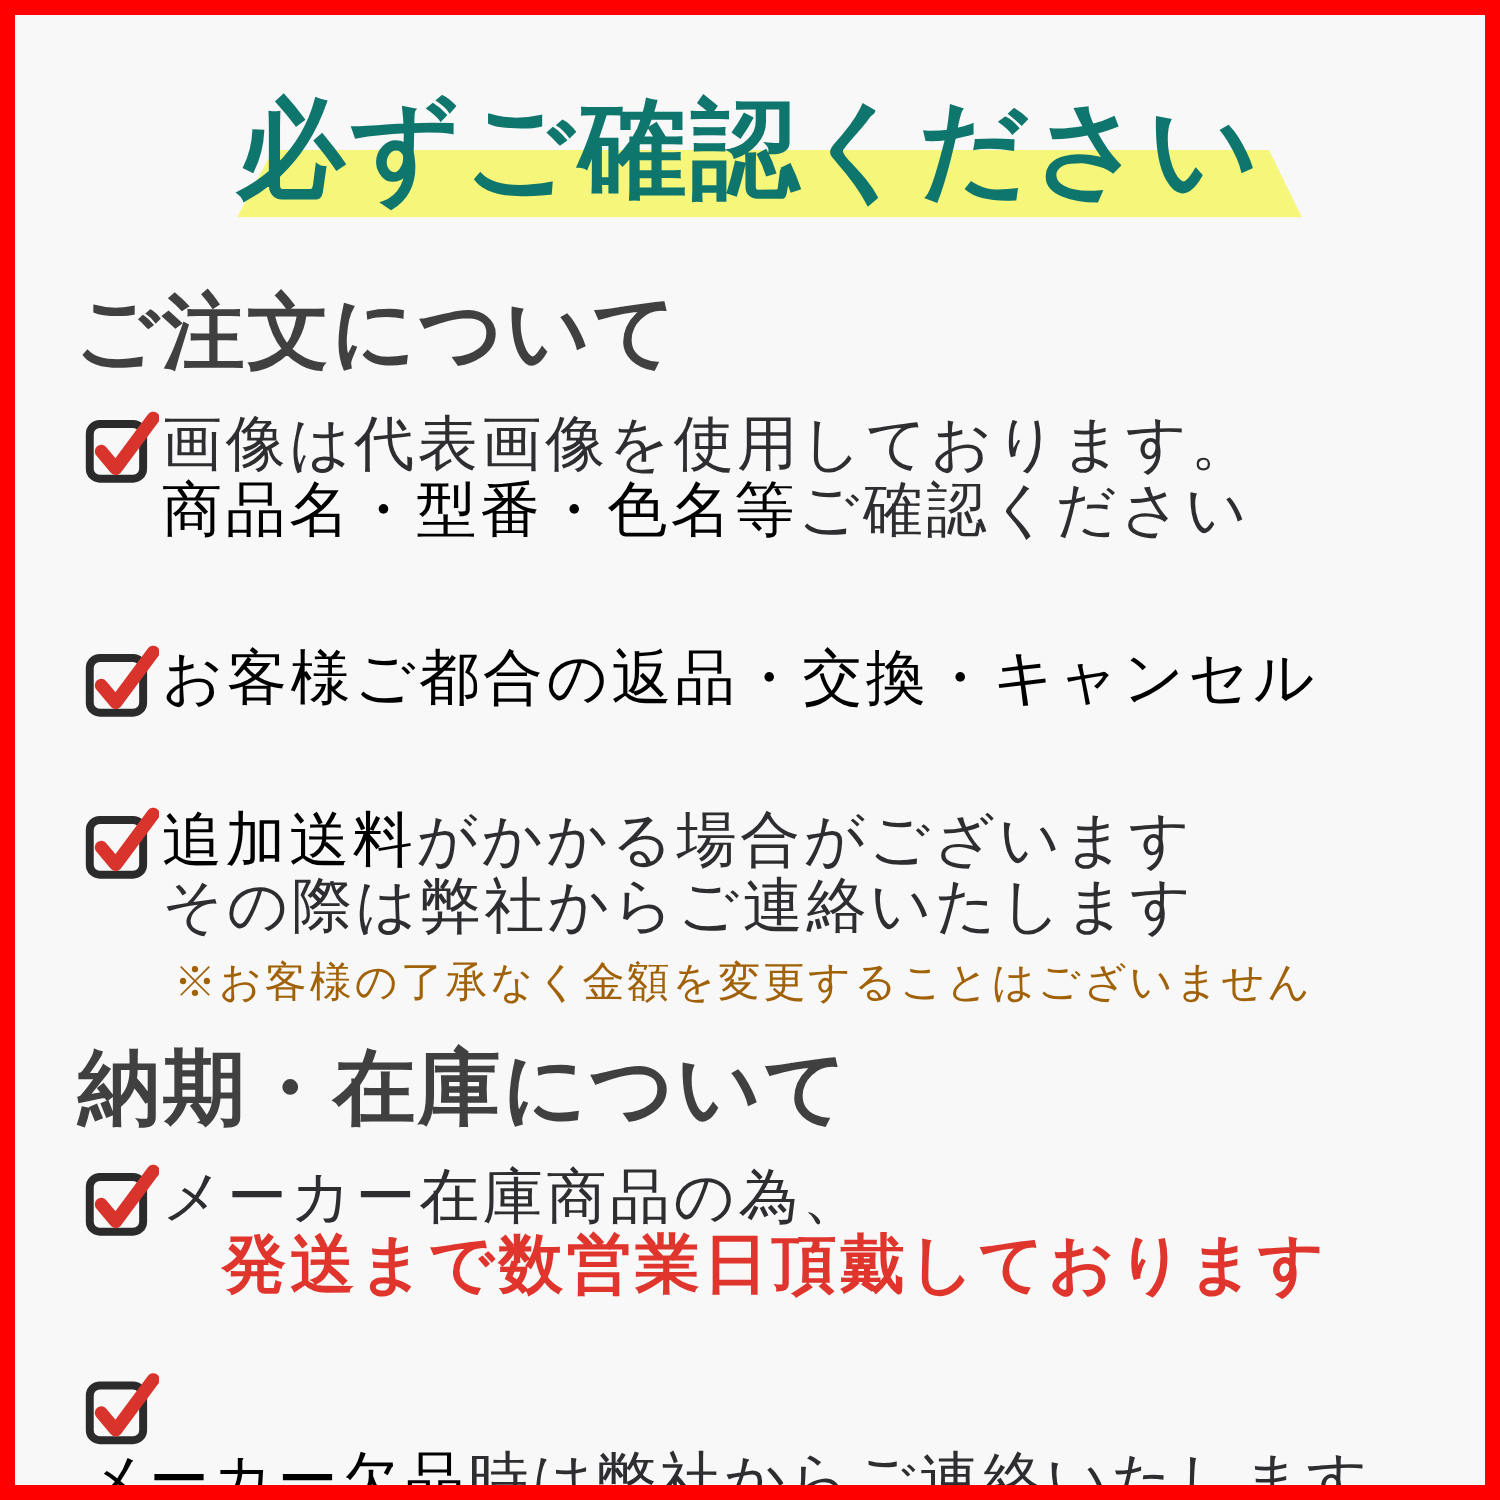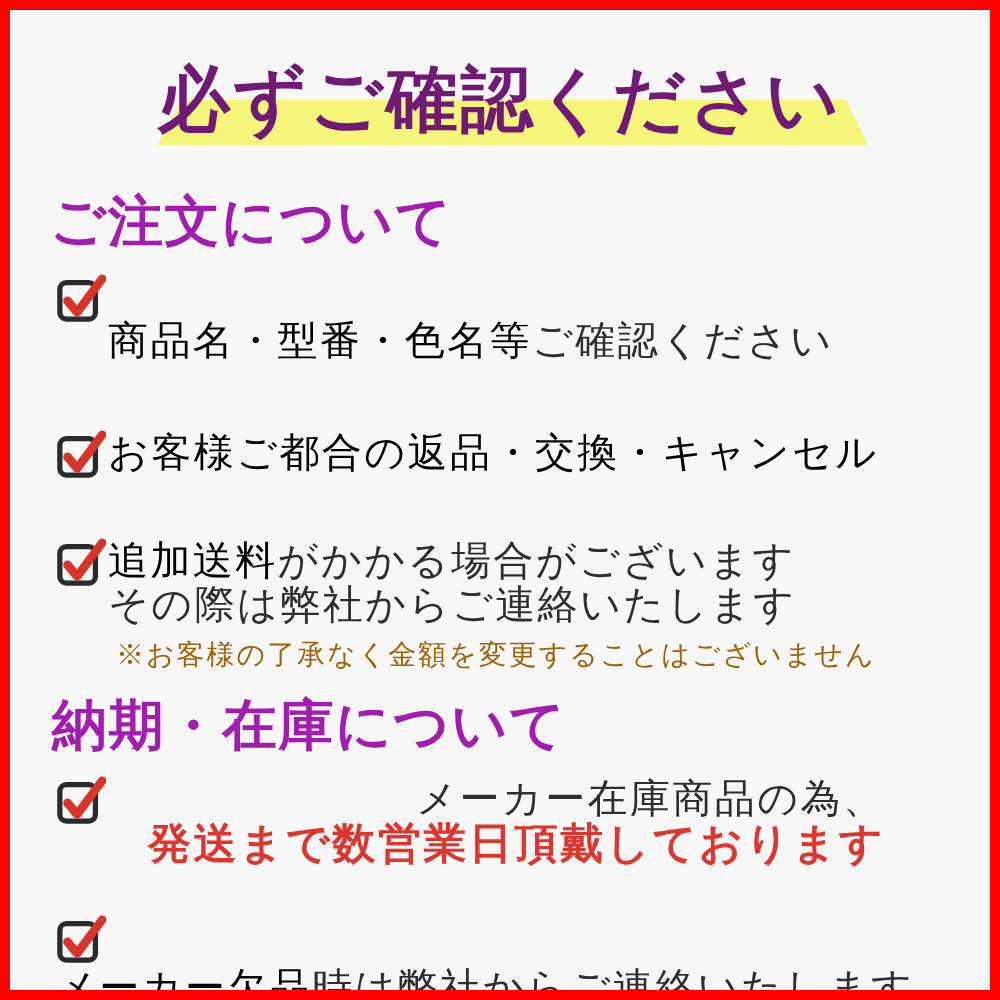--- a/index.html
+++ b/index.html
@@ -24,46 +24,46 @@
     clip-path:polygon(24px 0, 688px 0, 710px 45px, 0 45px);
     z-index:1;
   }
   .main-title{
     position:absolute;
     left:0;right:0;top:46px;
     text-align:center;
     font-size:72px;
     font-weight:700;
     letter-spacing:0.04em;
-    color:#701a75;
+    color:#0f766e;
     z-index:2;
     line-height:86px;
   }
   
   .section-heading{
     position:absolute;
     font-size:55px;
     font-weight:700;
     letter-spacing:0.03em;
-    color:#a21caf;
+    color:#404040;
     line-height:62px;
   }
   .heading-orders{left:40px;top:180px;}
   .heading-stock{left:42px;top:684px;}
   
   .row{
     position:absolute;
     left:46px;
     display:flex;
     align-items:flex-start;
   }
   .row-1{top:264px;}
   .row-2{top:392px;margin-top:28px;}
   .row-3{top:516px;margin-top:12px;}
-  .row-4{top:766px;text-align:right;}
+  .row-4{top:766px;}
   .row-5{top:905px;flex-direction:column;}
   .cb{
     flex:none;
     width:50px;height:52px;
     margin-top:-2px;
     margin-right:2px;
   }
   .txt{
     font-size:40px;
     line-height:44px;
@@ -99,21 +99,21 @@
   <div class="main-title">必ずご確認ください</div>
 
   <div class="section-heading heading-orders">ご注文について</div>
 
   <div class="row row-1">
     <svg class="cb" viewBox="0 0 52 52" aria-hidden="true">
       <rect x="4" y="10" width="37" height="38" rx="7" fill="none" stroke="#2b2b2b" stroke-width="5.5"></rect>
       <path d="M 12 29 L 22 41 L 48 6" fill="none" stroke="#d8342c" stroke-width="9" stroke-linecap="round" stroke-linejoin="round"></path>
     </svg>
     <div class="txt">
-      <br>
+      <span>画像は代表画像を使用しております。</span><br>
       <span class="red">商品名・型番・色名等</span><span>ご確認ください</span>
     </div>
   </div>
 
   <div class="row row-2">
     <svg class="cb" viewBox="0 0 52 52" aria-hidden="true">
       <rect x="4" y="10" width="37" height="38" rx="7" fill="none" stroke="#2b2b2b" stroke-width="5.5"></rect>
       <path d="M 12 29 L 22 41 L 48 6" fill="none" stroke="#d8342c" stroke-width="9" stroke-linecap="round" stroke-linejoin="round"></path>
     </svg>
     <div class="txt">

